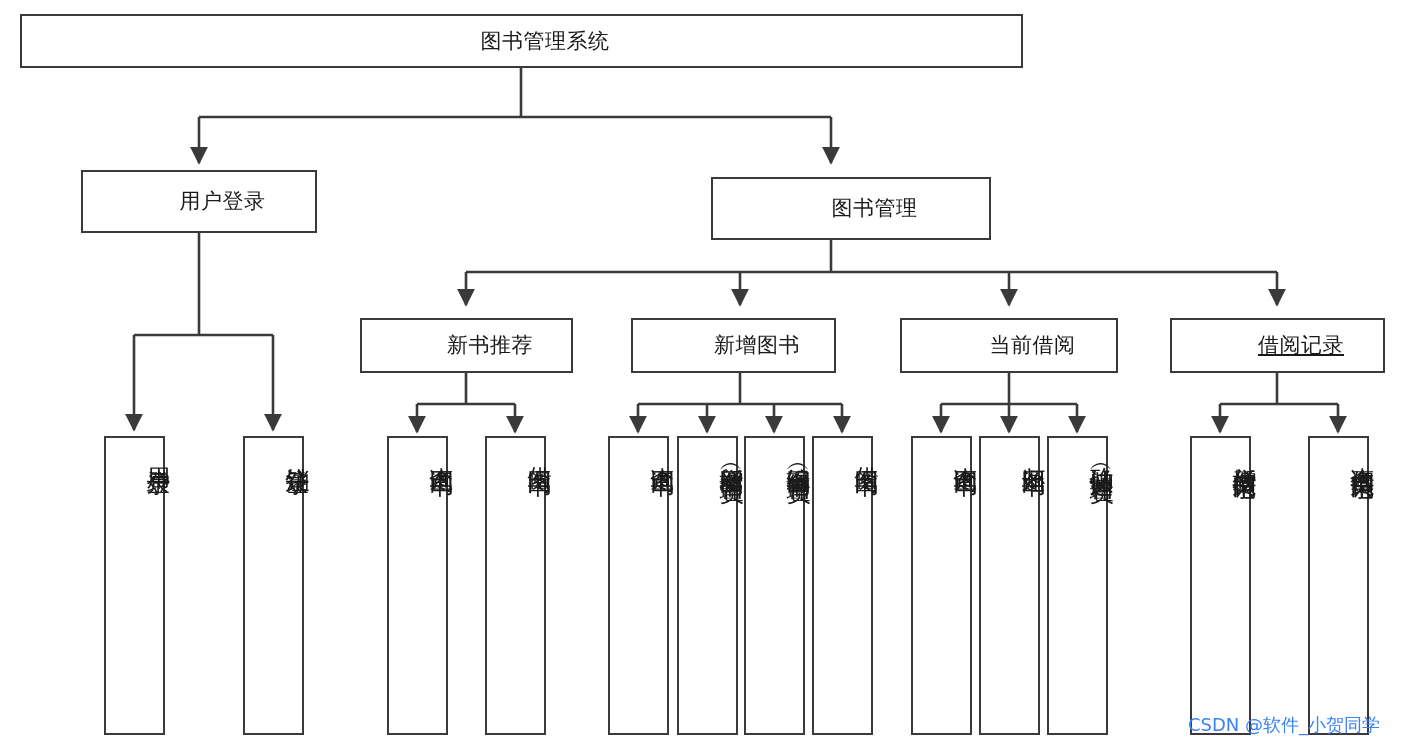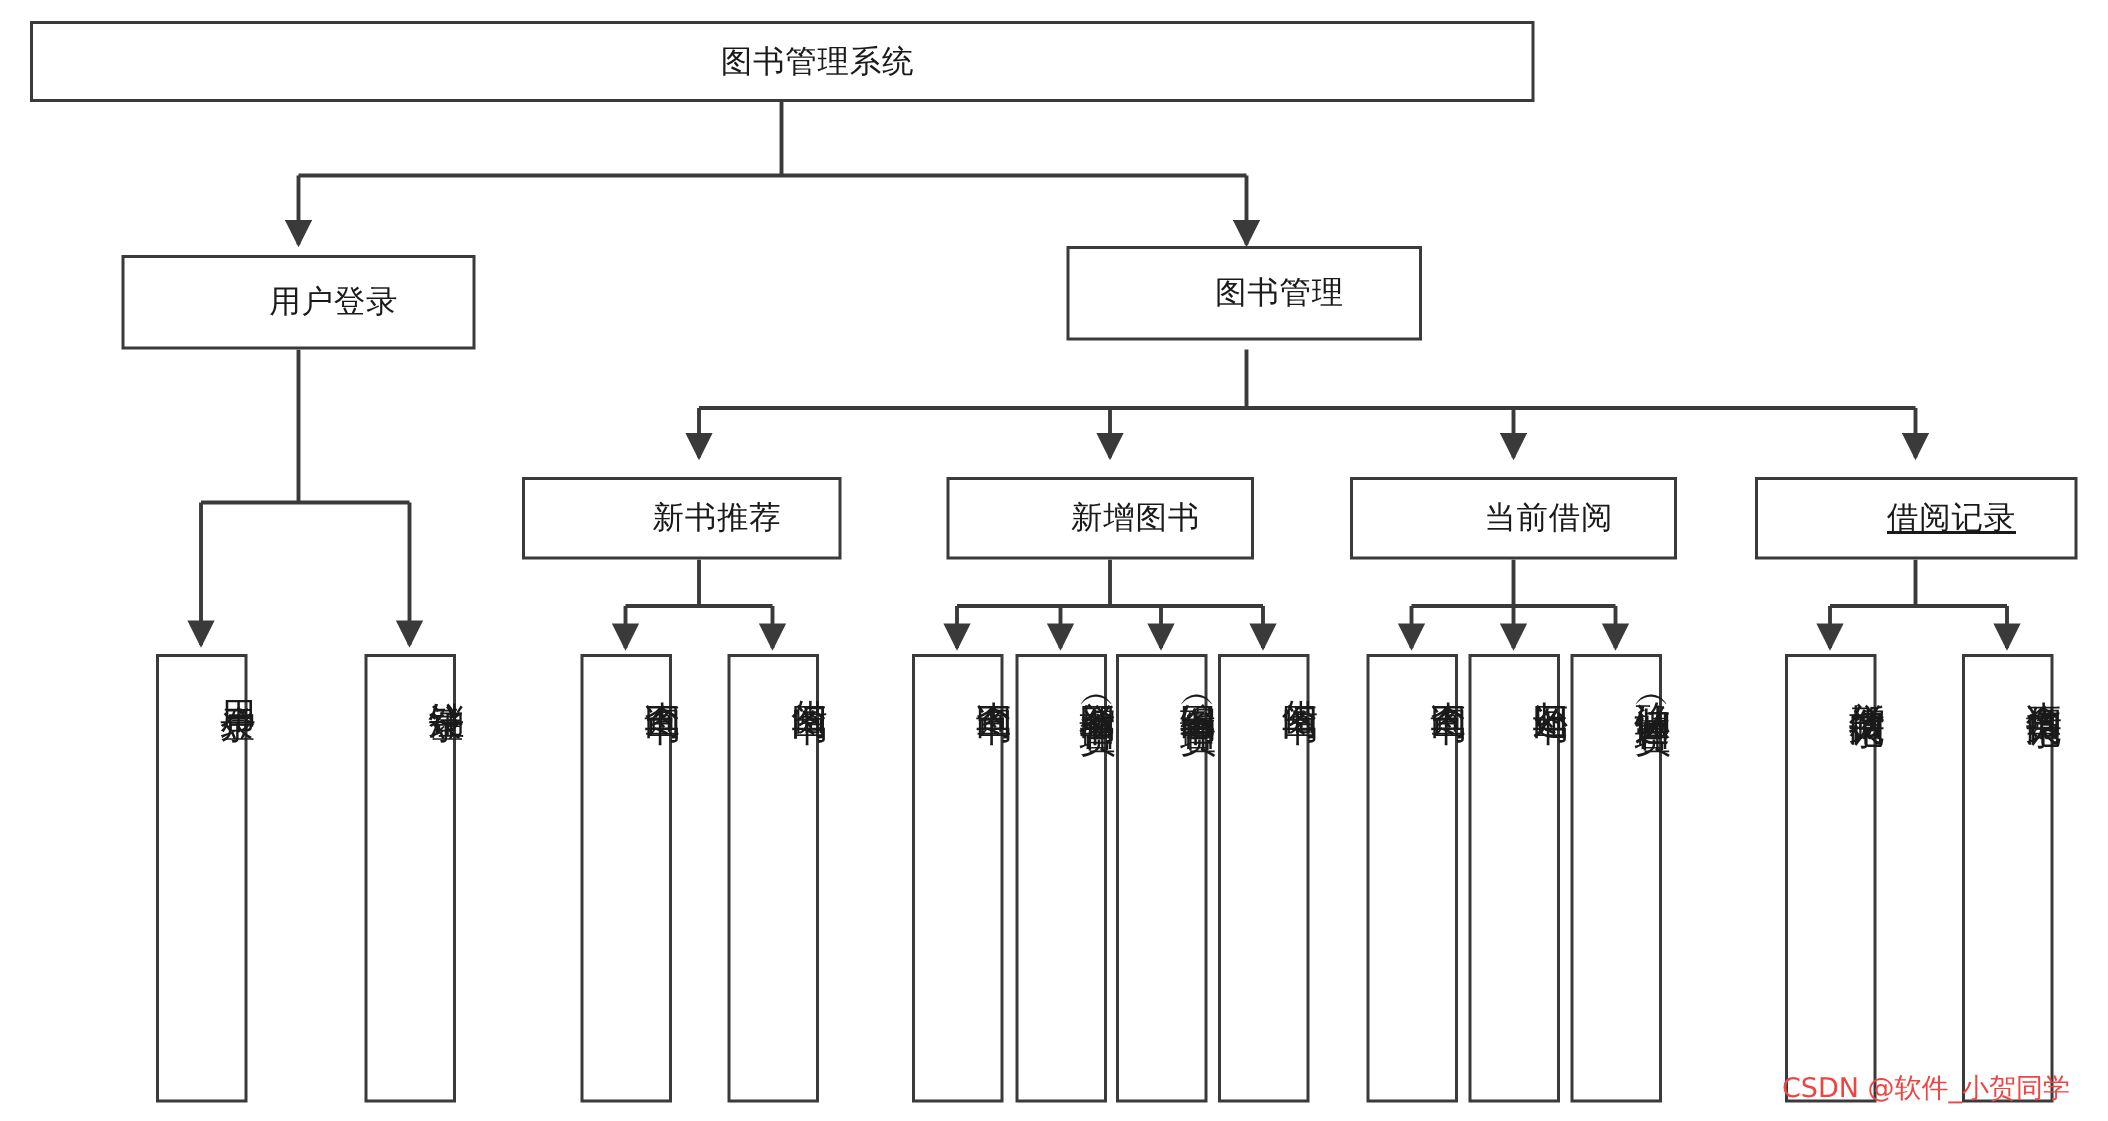--- a/index.html
+++ b/index.html
@@ -63,21 +63,21 @@
     font-size: 24px;
     line-height: 1.05;
     letter-spacing: 2px;
     white-space: nowrap;
   }
   .watermark {
     position: absolute;
     left: 1188px;
     top: 713px;
     font-size: 18px;
-    color: #ef4444;
+    color: #3b82f6;
     font-family: "DejaVu Sans", "Liberation Sans", sans-serif;
     white-space: nowrap;
     z-index: 5;
     user-select: none;
   }
 </style>
 </head>
 <body>
 
 <div id="diagram-canvas">
@@ -132,25 +132,25 @@
     </g>
   </svg>
 
   <div class="node h root" style="left:20px; top:14px; width:1003px; height:54px;">
     <span class="node-label">图书管理系统</span>
   </div>
 
   <div class="node h" style="left:81px; top:170px; width:236px; height:63px;">
     <span class="node-label">用户登录</span>
   </div>
-  <div class="node h" style="left:711px; top:164px; width:237px; height:63px;">
+  <div class="node h" style="left:711px; top:177px; width:280px; height:63px;">
     <span class="node-label">图书管理</span>
   </div>
 
-  <div class="node h" style="left:348px; top:318px; width:213px; height:55px;">
+  <div class="node h" style="left:360px; top:318px; width:213px; height:55px;">
     <span class="node-label">新书推荐</span>
   </div>
   <div class="node h" style="left:631px; top:318px; width:205px; height:55px;">
     <span class="node-label">新增图书</span>
   </div>
   <div class="node h" style="left:900px; top:318px; width:218px; height:55px;align-items:center;">
     <span class="node-label">当前借阅</span>
   </div>
   <div class="node h" style="left:1170px; top:318px; width:215px; height:55px;text-decoration:underline;">
     <span class="node-label">借阅记录</span>

